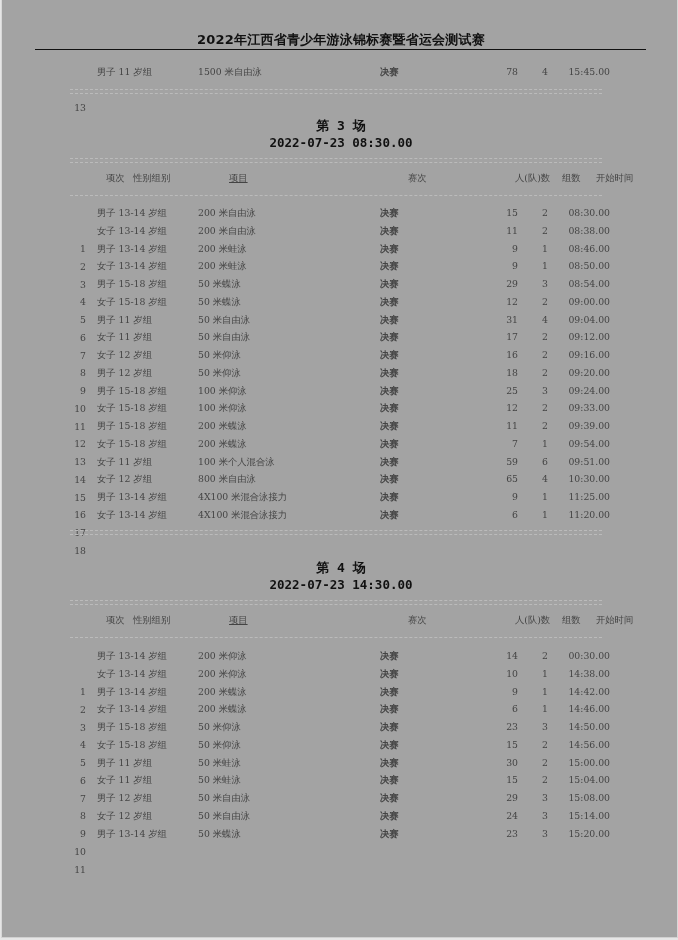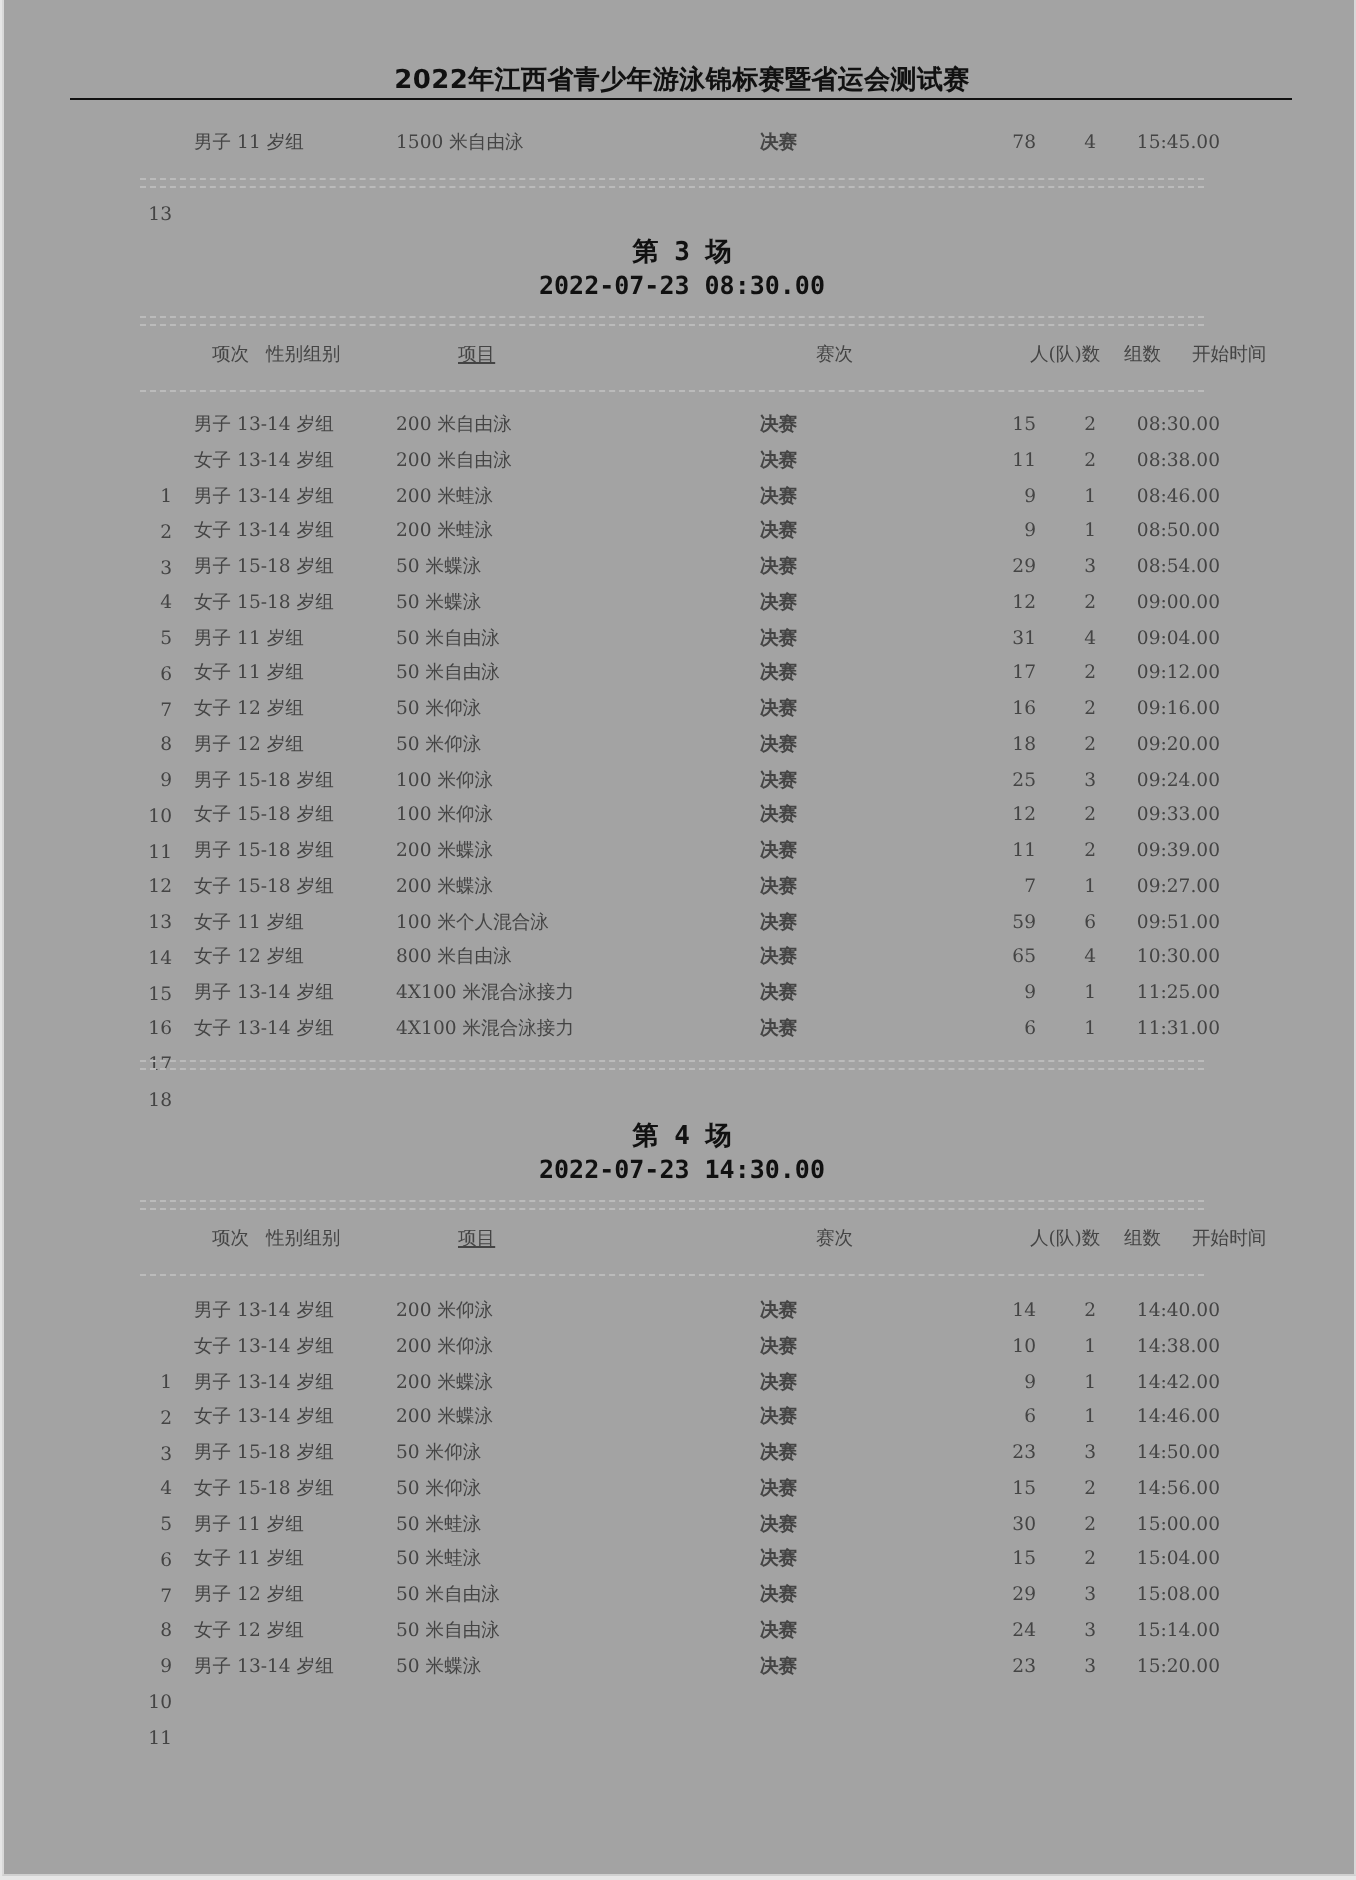--- a/index.html
+++ b/index.html
@@ -199,21 +199,21 @@
         <span class="c-heats">2</span>
         <span class="c-time">09:39.00</span>
       </div>
       <div class="row" style="top: 436.75px;">
         <span class="c-no">14</span>
         <span class="c-grp">女子 15-18 岁组</span>
         <span class="c-evt">200 米蝶泳</span>
         <span class="c-rnd">决赛</span>
         <span class="c-cnt">7</span>
         <span class="c-heats">1</span>
-        <span class="c-time">09:27.00</span>
+        <span class="c-time">09:54.00</span>
       </div>
       <div class="row" style="top: 454.5px;">
         <span class="c-no">15</span>
         <span class="c-grp">女子 11 岁组</span>
         <span class="c-evt">100 米个人混合泳</span>
         <span class="c-rnd">决赛</span>
         <span class="c-cnt">59</span>
         <span class="c-heats">6</span>
         <span class="c-time">09:51.00</span>
       </div>
@@ -235,21 +235,21 @@
         <span class="c-heats">1</span>
         <span class="c-time">11:25.00</span>
       </div>
       <div class="row" style="top: 507.75px;">
         <span class="c-no">18</span>
         <span class="c-grp">女子 13-14 岁组</span>
         <span class="c-evt">4X100 米混合泳接力</span>
         <span class="c-rnd">决赛</span>
         <span class="c-cnt">6</span>
         <span class="c-heats">1</span>
-        <span class="c-time">11:31.00</span>
+        <span class="c-time">11:20.00</span>
       </div>
     </div>
   <div class="rule-eq" style="top:530px;"></div>
 
   <div class="session-title" style="top:559px;">第  4  场</div>
   <div class="session-dt" style="top:577px;">2022-07-23    14:30.00</div>
   <div class="rule-eq" style="top:600px;"></div>
   <div class="row hdr" style="top:613px;">
     <span class="h-no">项次</span>
     <span class="h-grp">性别组别</span>
@@ -261,21 +261,21 @@
   </div>
   <div class="rule-dash" style="top:637px;"></div>
   <div id="s1rows">
       <div class="row" style="top: 649px;">
         <span class="c-no">1</span>
         <span class="c-grp">男子 13-14 岁组</span>
         <span class="c-evt">200 米仰泳</span>
         <span class="c-rnd">决赛</span>
         <span class="c-cnt">14</span>
         <span class="c-heats">2</span>
-        <span class="c-time">14:40.00</span>
+        <span class="c-time">00:30.00</span>
       </div>
       <div class="row" style="top: 666.75px;">
         <span class="c-no">2</span>
         <span class="c-grp">女子 13-14 岁组</span>
         <span class="c-evt">200 米仰泳</span>
         <span class="c-rnd">决赛</span>
         <span class="c-cnt">10</span>
         <span class="c-heats">1</span>
         <span class="c-time">14:38.00</span>
       </div>

